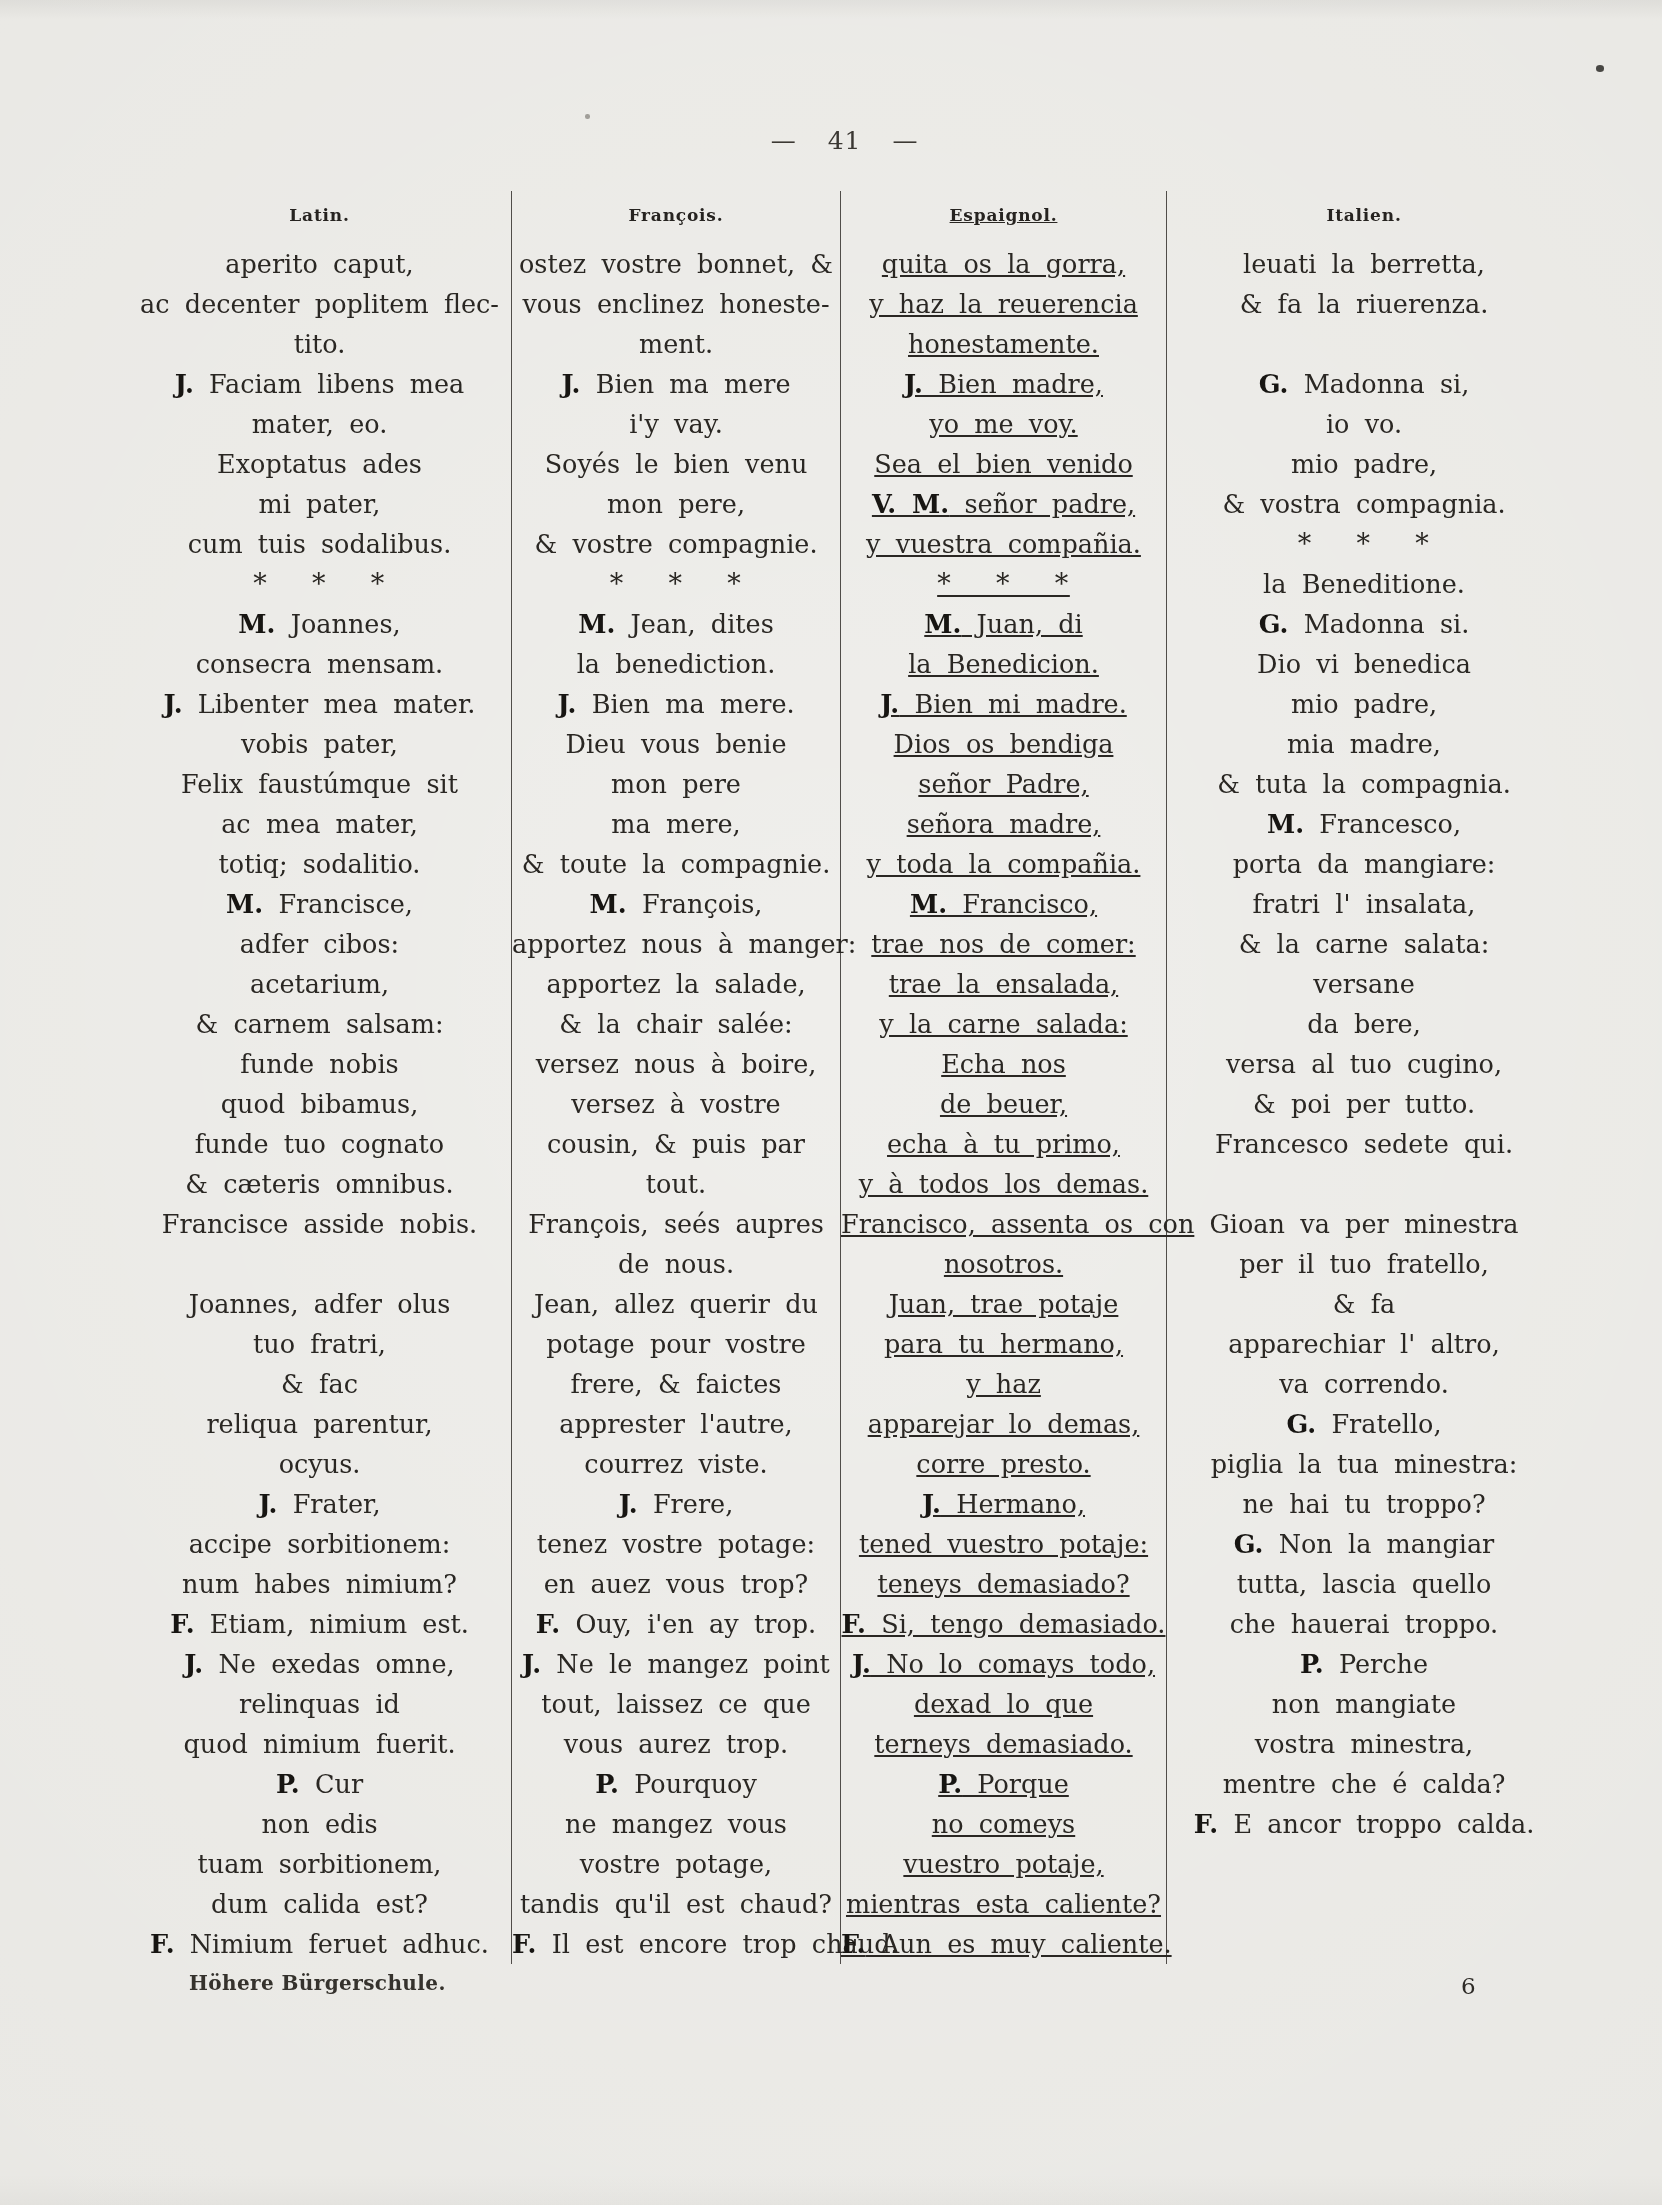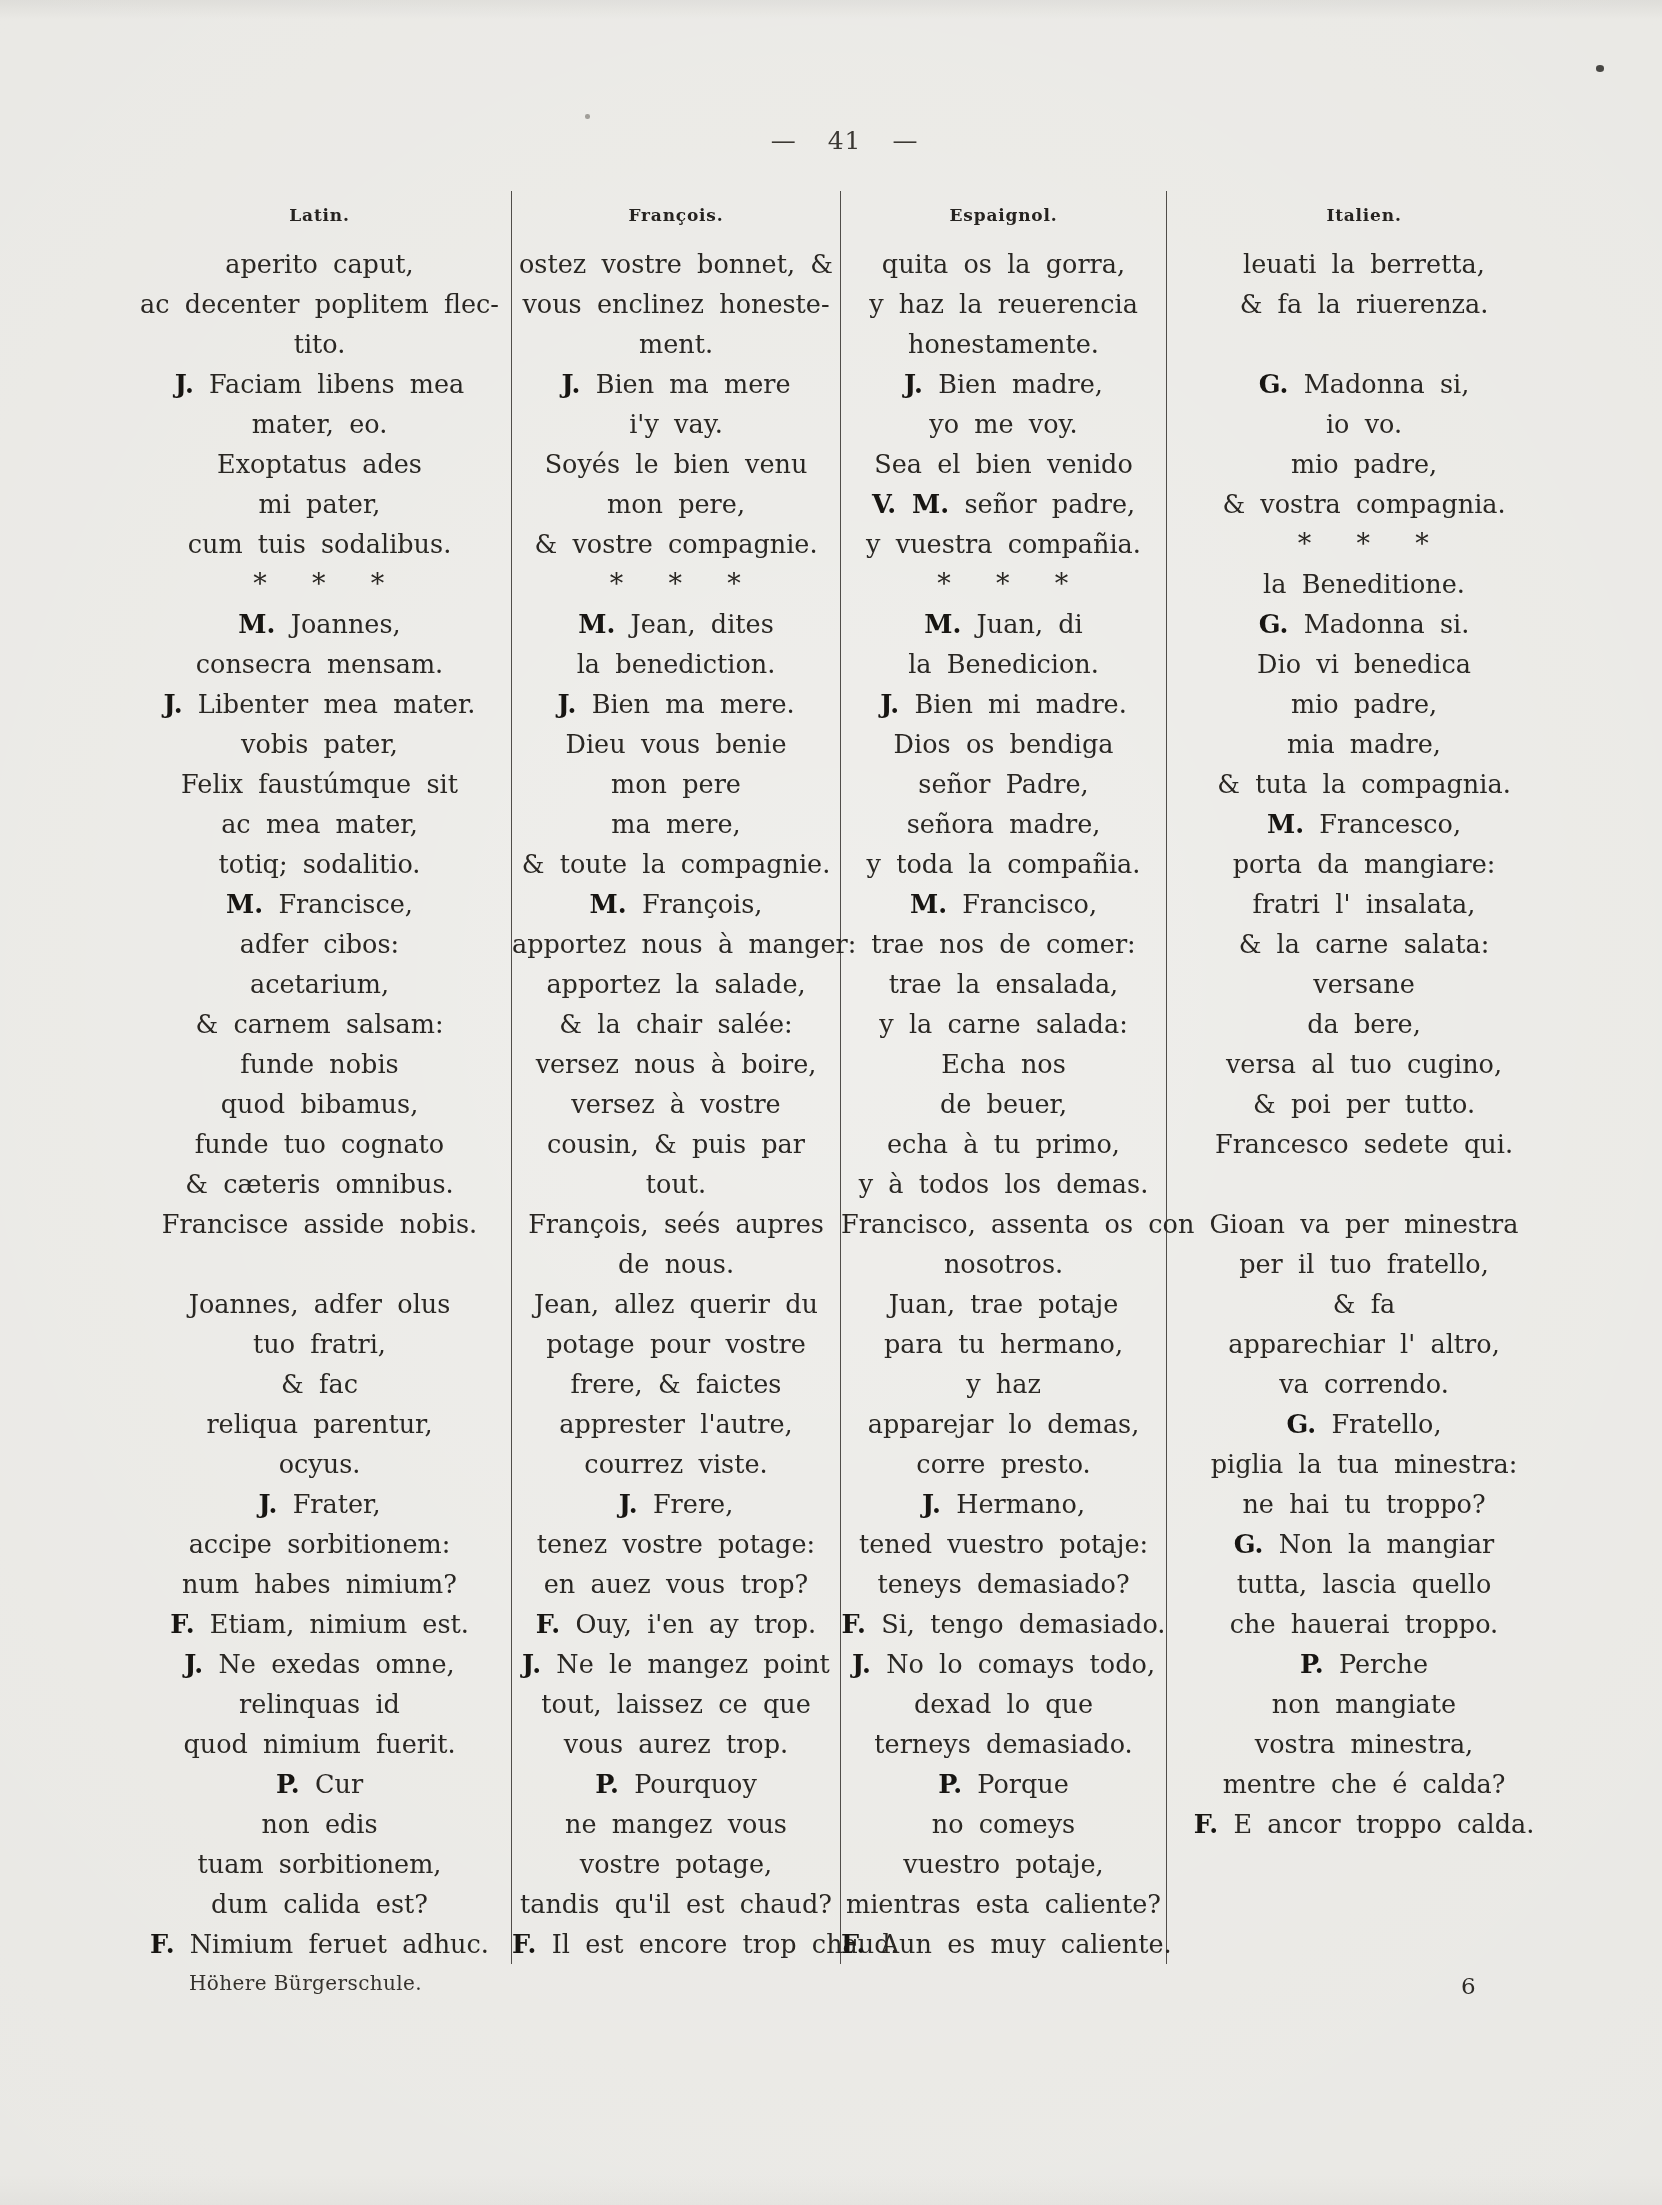--- a/index.html
+++ b/index.html
@@ -38,21 +38,21 @@
     left: 128px;
     top: 191px;
     width: 1433px;
     display: flex;
     flex-direction: row;
     align-items: stretch;
   }
   .col { box-sizing: border-box; }
   .col-0 { width: 384px; }
   .col-1 { width: 329px; }
-  .col-2 { width: 326px; }
+  .col-2 { width: 326px; text-decoration: underline; }
   .col-3 { width: 394px; }
   .col-0, .col-1, .col-2 { border-right: 1.5px solid rgba(45,42,38,0.82); }
   .col-header {
     height: 53px;
     line-height: 48px;
     text-align: center;
     font-size: 17px;
     font-weight: 700;
     color: #262320;
     letter-spacing: 0.8px;
@@ -70,21 +70,21 @@
   .line.stars {
     word-spacing: 1.25em;
     font-size: 27px;
     letter-spacing: 1.5px;
   }
   .footer-signature {
     position: absolute;
     left: 189px;
     top: 1971px;
     font-size: 20px;
-    font-weight: 400;
+    font-weight: 700;
     color: #35322d;
     letter-spacing: 0.4px;
   }
   .footer-page-number {
     position: absolute;
     left: 1461px;
     top: 1973px;
     font-size: 23px;
     color: #2e2b27;
   }

